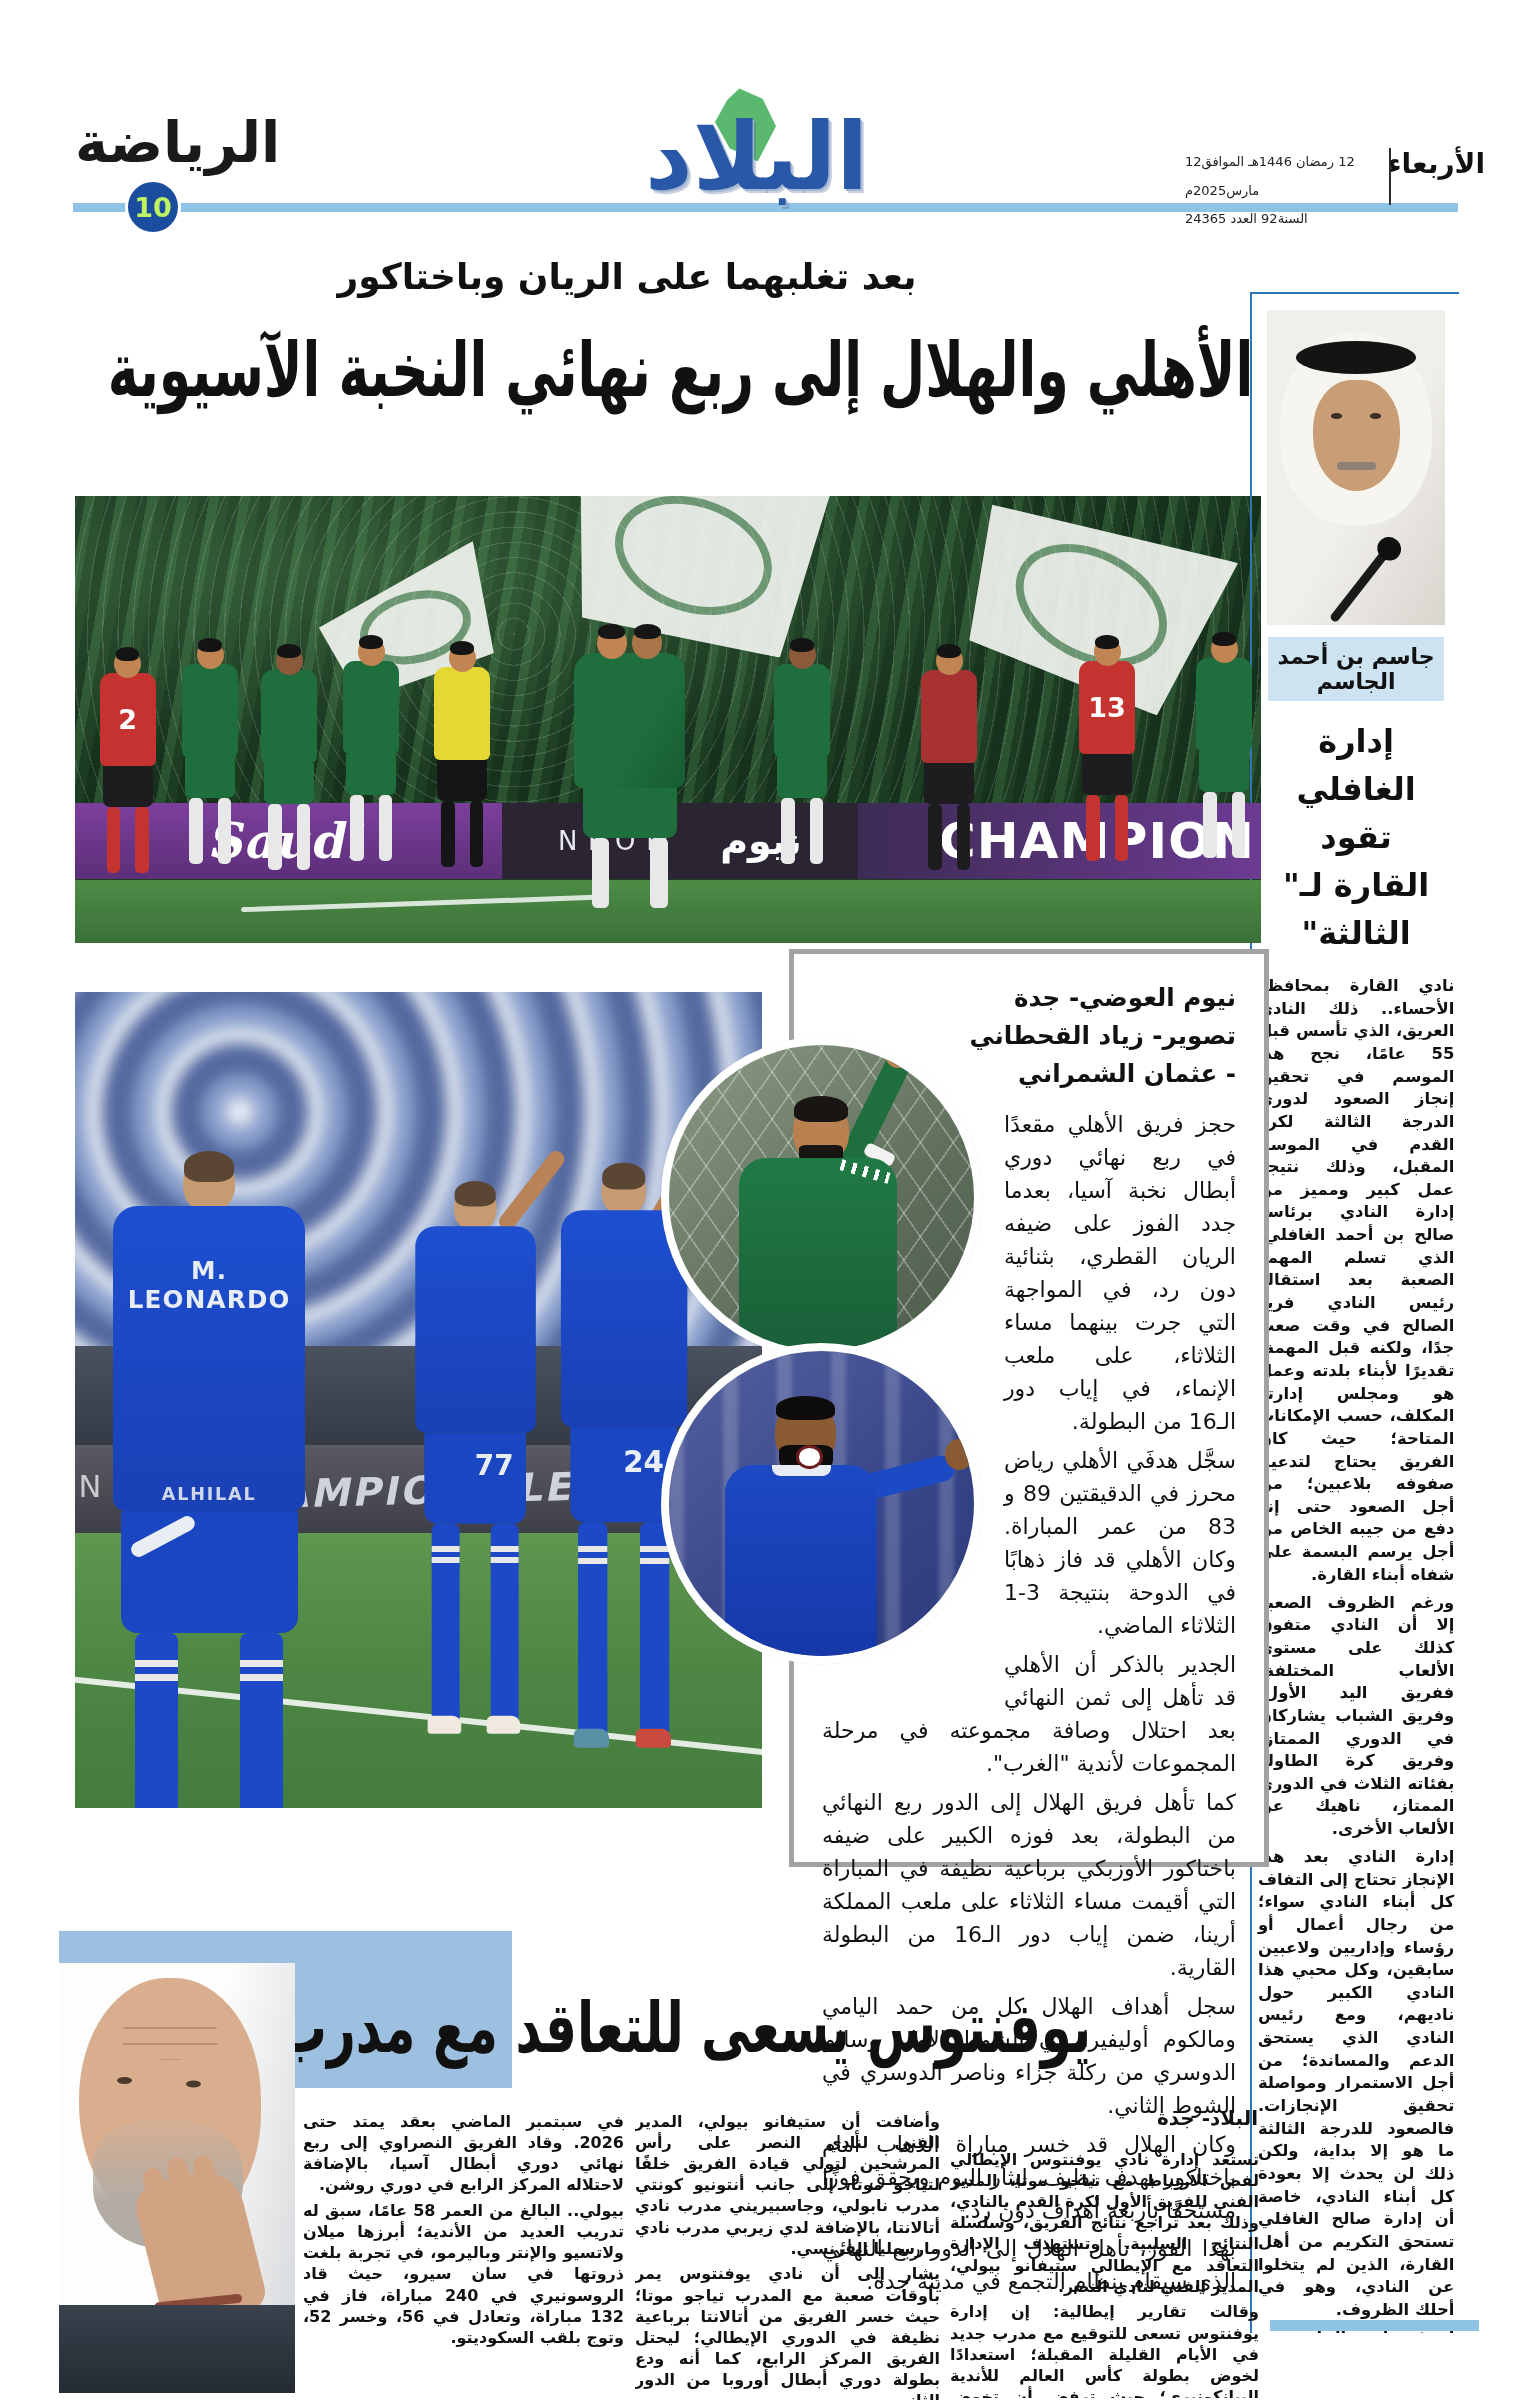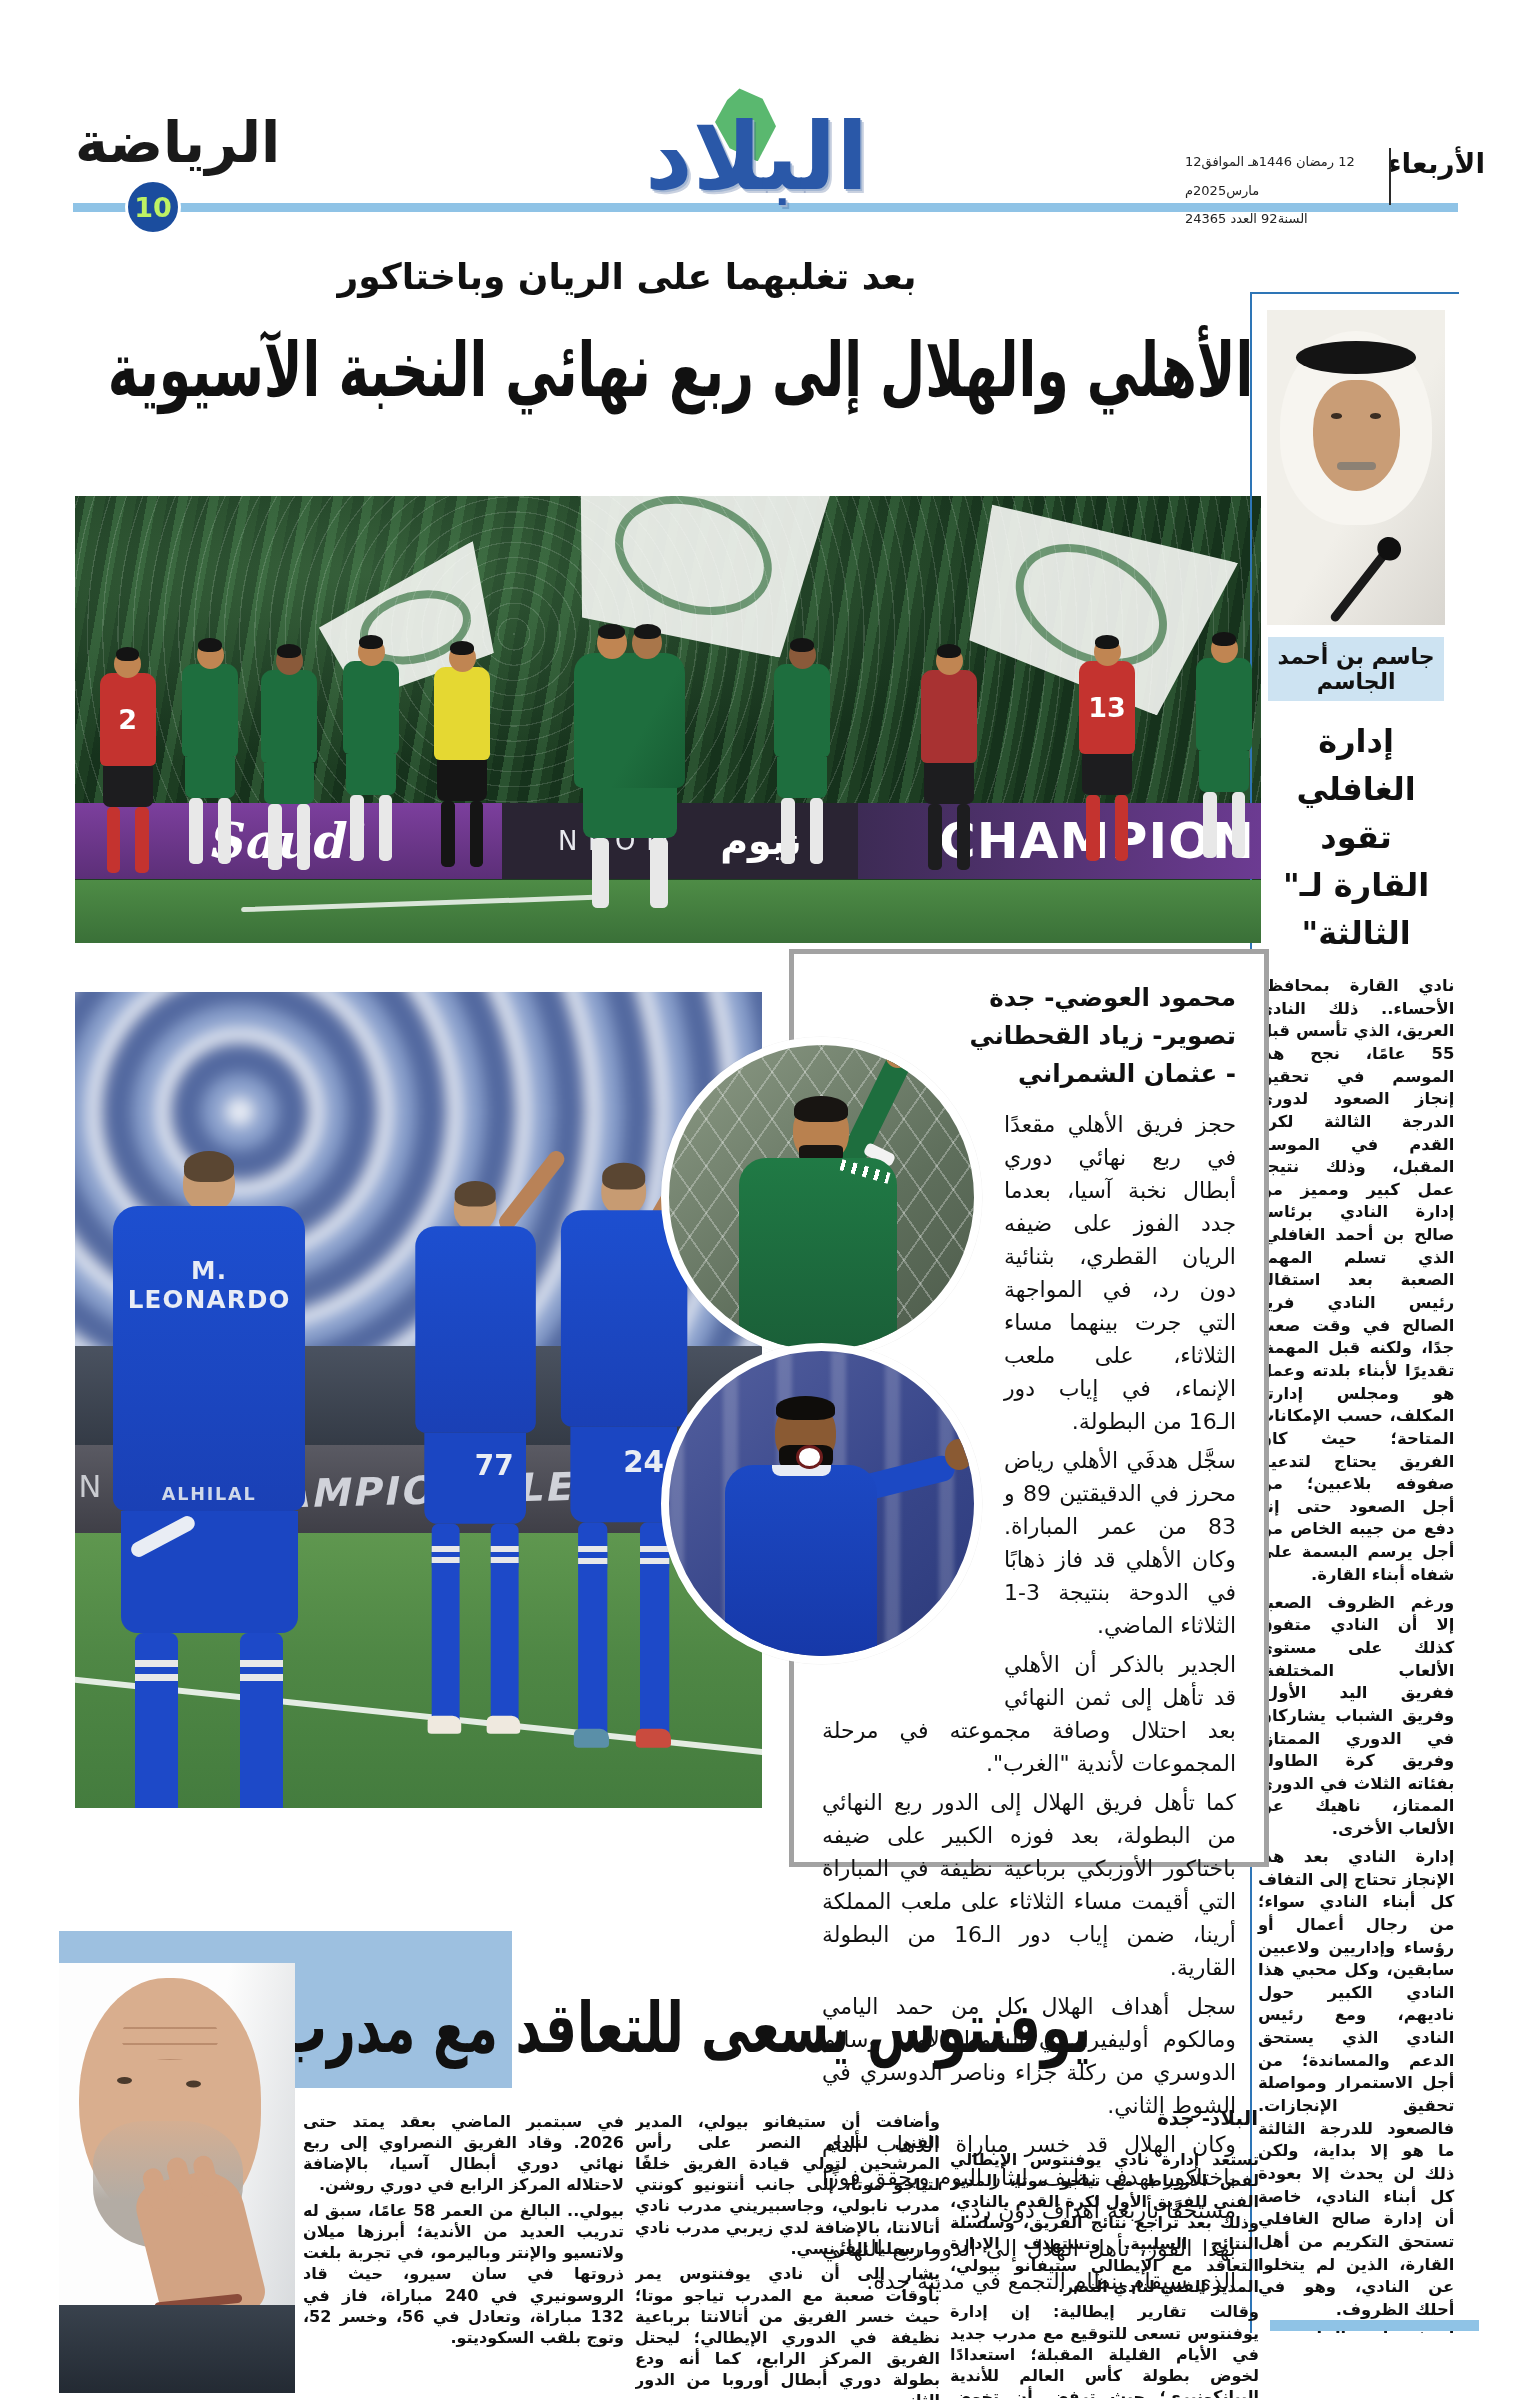--- a/index.html
+++ b/index.html
@@ -387,21 +387,21 @@
     <div class="net2"></div>
     <div class="c2-arm"></div>
       <div class="c2-hand"></div>
     <div class="c2-head"></div>
     <div class="c2-mouth"></div>
     <div class="c2-torso"></div>
   </div>
 
   <div class="abs artbox">
     <div class="byline">
-      <div>محمود العوضي- جدة</div>
+      <div>نيوم العوضي- جدة</div>
       <div>تصوير- زياد القحطاني</div>
       <div>- عثمان الشمراني</div>
     </div>
     <div class="art-body">
       <div class="cutout"></div>
       <p>حجز فريق الأهلي مقعدًا في ربع نهائي دوري أبطال نخبة آسيا، بعدما جدد الفوز على ضيفه الريان القطري، بثنائية دون رد، في المواجهة التي جرت بينهما مساء الثلاثاء، على ملعب الإنماء، في إياب دور الـ16 من البطولة.</p>
       <p>سجَّل هدفَي الأهلي رياض محرز في الدقيقتين 89 و 83 من عمر المباراة. وكان الأهلي قد فاز ذهابًا في الدوحة بنتيجة 3-1 الثلاثاء الماضي.</p>
       <p>الجدير بالذكر أن الأهلي قد تأهل إلى ثمن النهائي بعد احتلال وصافة مجموعته في مرحلة المجموعات لأندية "الغرب".</p>
       <p>كما تأهل فريق الهلال إلى الدور ربع النهائي من البطولة، بعد فوزه الكبير على ضيفه باختاكور الأوزبكي برباعية نظيفة في المباراة التي أقيمت مساء الثلاثاء على ملعب المملكة أرينا، ضمن إياب دور الـ16 من البطولة القارية.</p>
       <p>سجل أهداف الهلال كل من حمد اليامي ومالكوم أوليفيرا في الشوط الأول، وسالم الدوسري من ركلة جزاء وناصر الدوسري في الشوط الثاني.</p>

